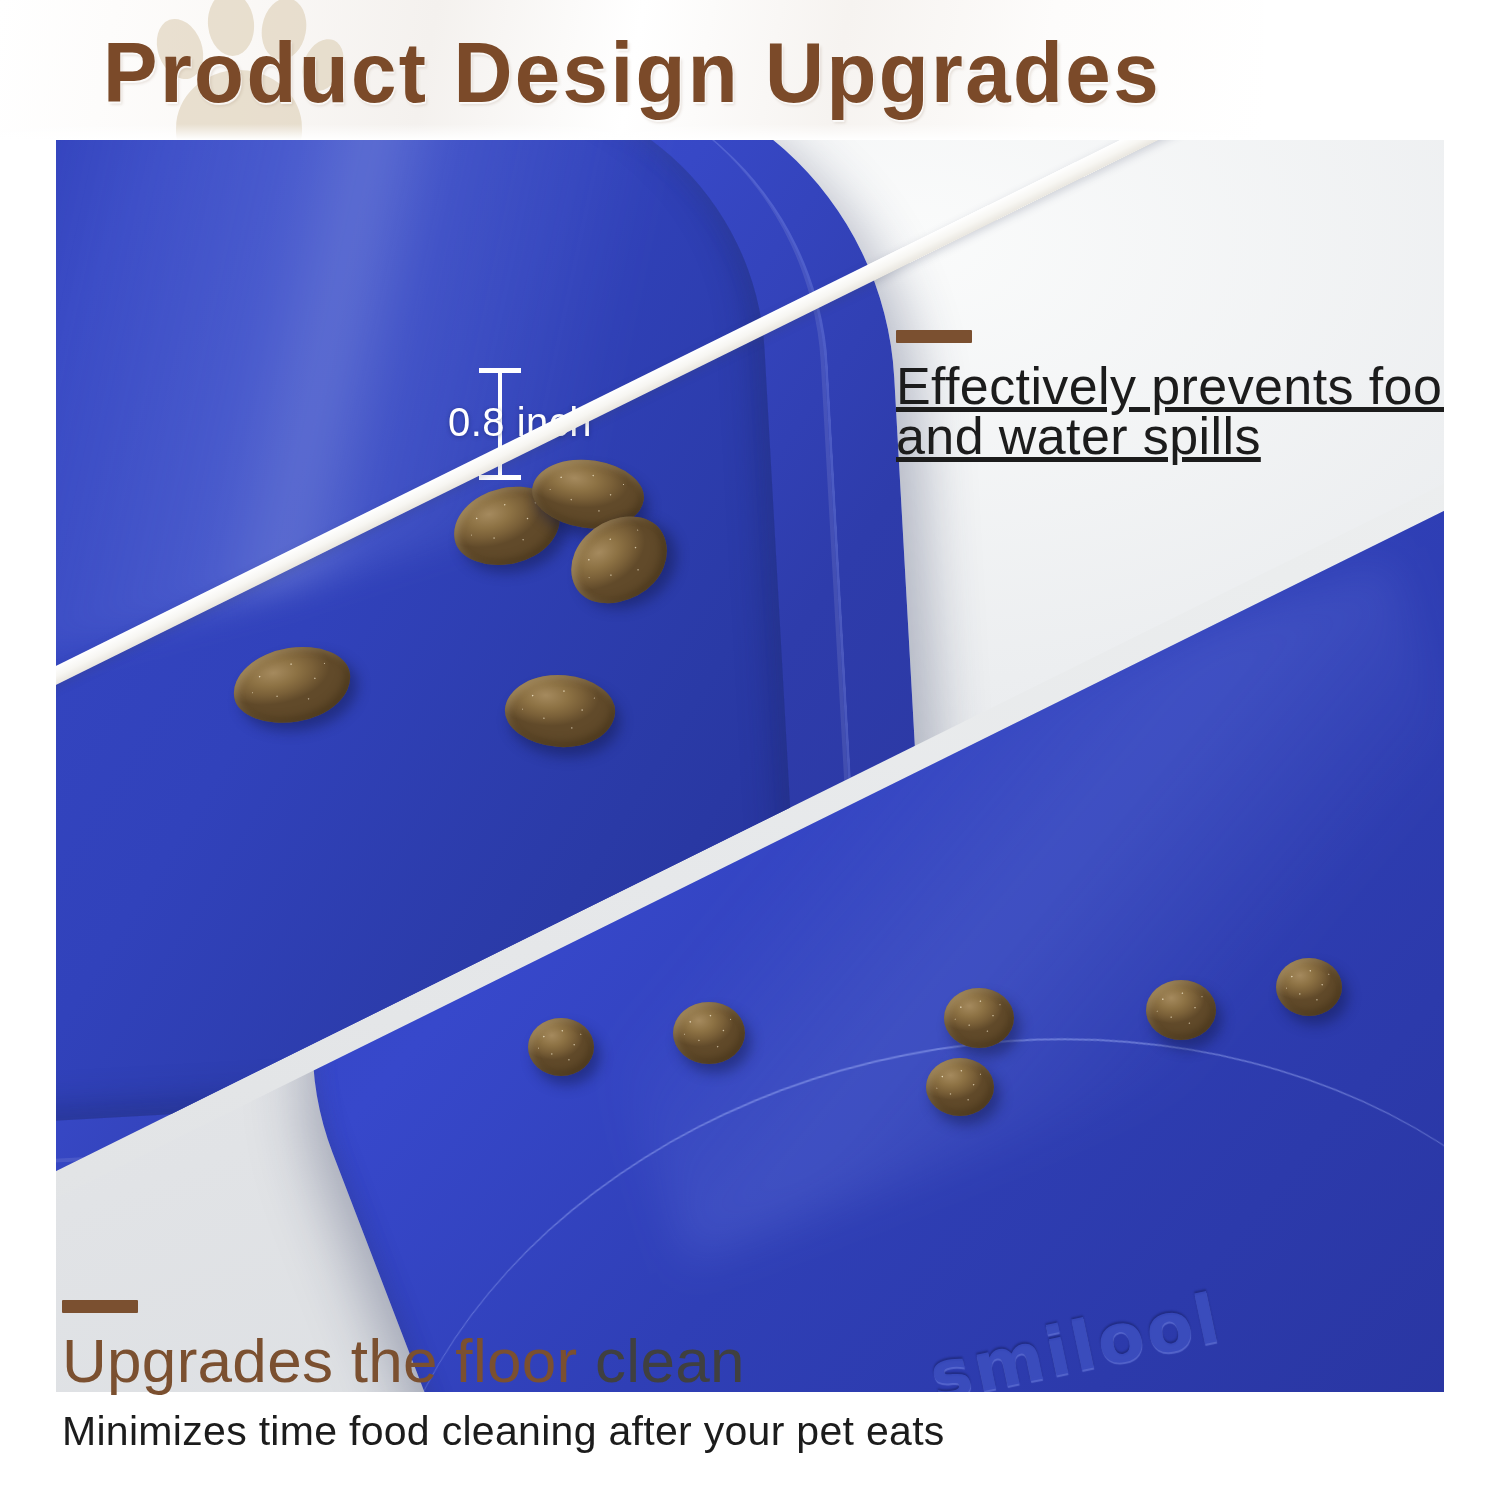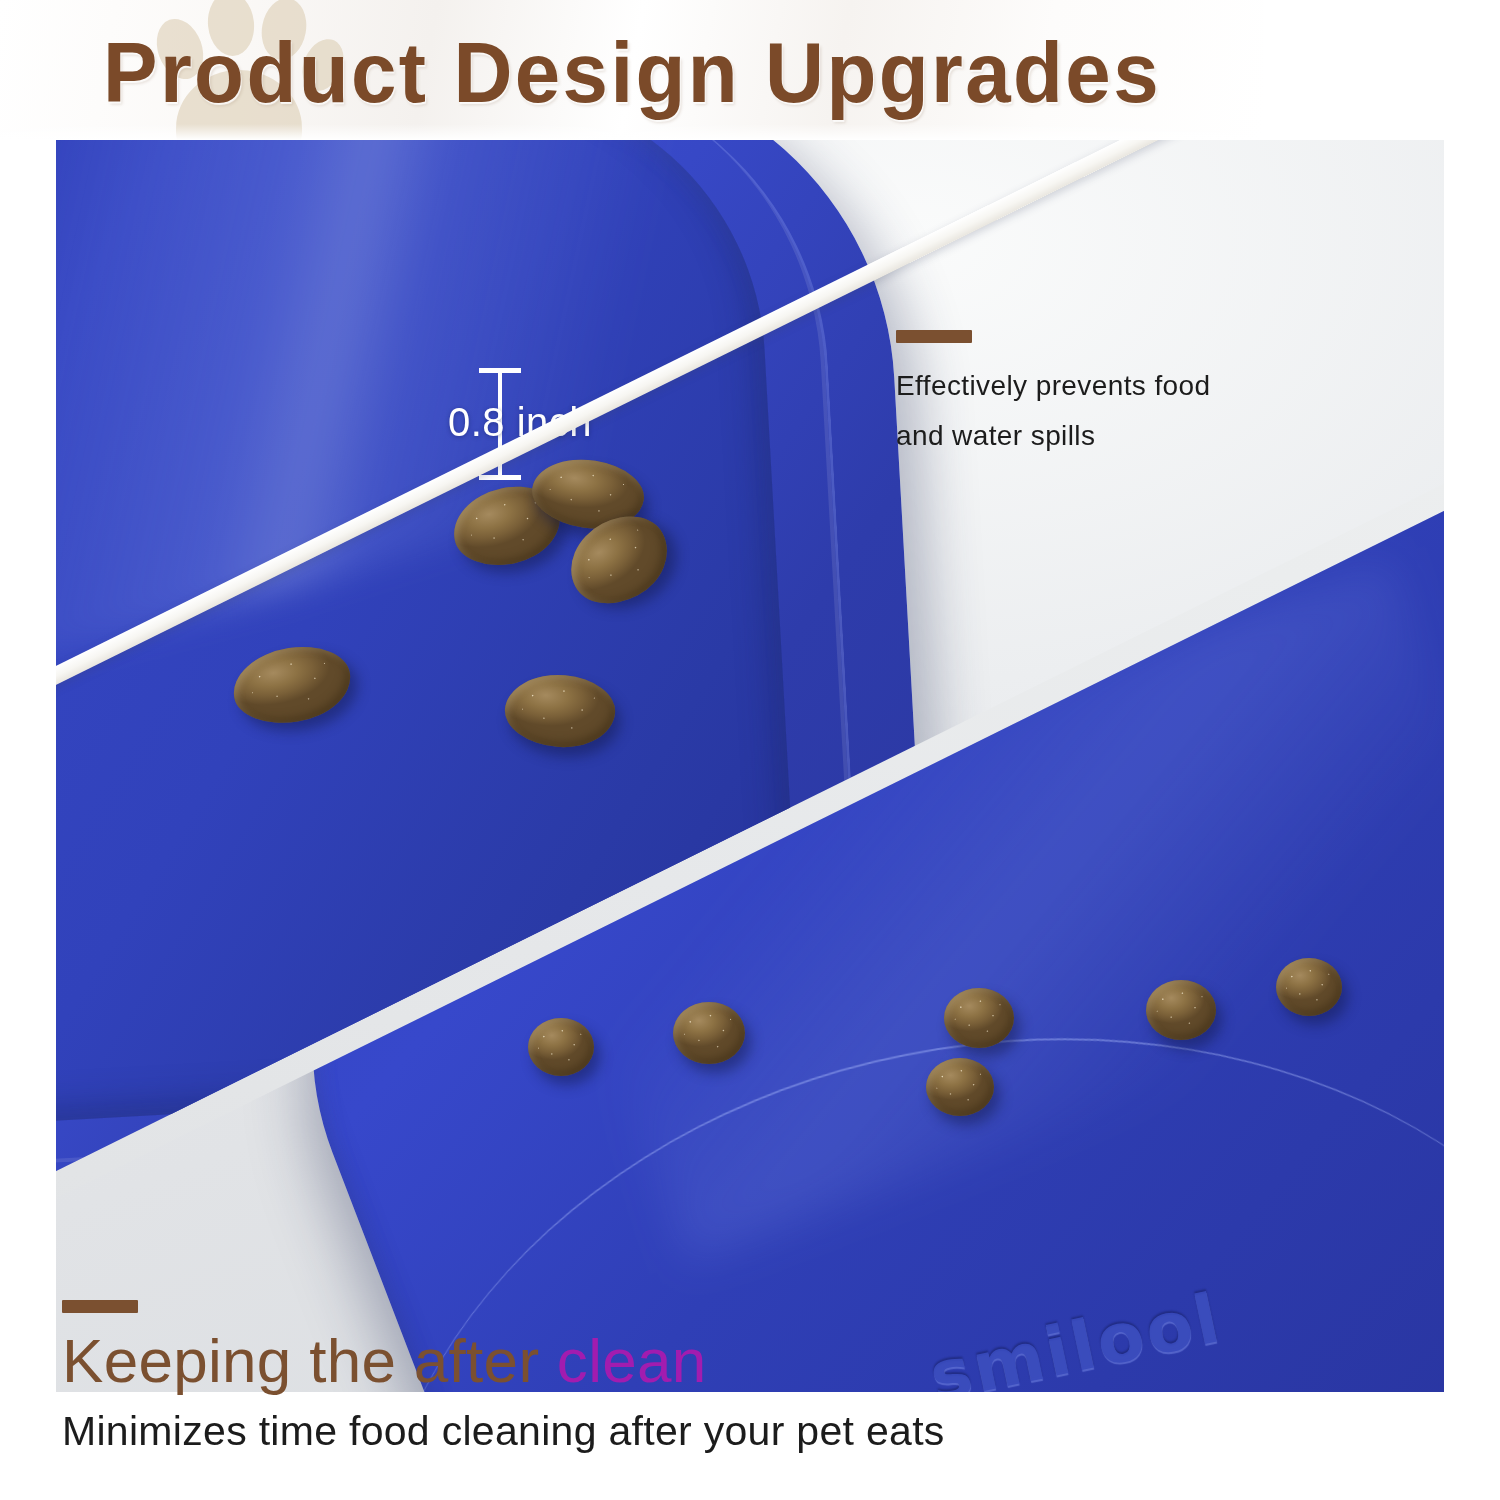--- a/index.html
+++ b/index.html
@@ -180,26 +180,26 @@
     font-family:"Liberation Sans","DejaVu Sans",sans-serif;
     font-weight:400;color:#7b5030;white-space:nowrap;
   }
   .callout-body{
     font-family:"Liberation Sans","DejaVu Sans",sans-serif;
     font-weight:400;color:#1c1c1c;
   }
 
   .callout-top{left:868px;top:190px;}
   .callout-top .callout-title{font-size:63px;line-height:70px;letter-spacing:.5px;}
-  .callout-top .callout-body{font-size:28px;line-height:50px;letter-spacing:.4px;margin-top:12px;}
+  .callout-top .callout-body{font-size:52px;line-height:50px;letter-spacing:.4px;margin-top:12px;text-decoration:underline;}
 
   .callout-bottom{left:62px;top:1300px;}
   .callout-bottom .accent-bar{margin-bottom:14px;}
   .callout-bottom .callout-title{font-size:62px;line-height:68px;letter-spacing:.3px;}
-  .callout-bottom .callout-title .muted{color:#a21caf;}
+  .callout-bottom .callout-title .muted{color:#404040;}
   .callout-bottom .callout-body{font-size:41px;line-height:52px;letter-spacing:.3px;margin-top:10px;}
 
   
   .kibble{
     position:absolute;border-radius:52% 48% 50% 50%/54% 46% 54% 46%;
     background:
       radial-gradient(48% 42% at 36% 30%, #a58a5e 0%, #8d7244 42%, #7a6038 70%, #614a2a 100%);
     box-shadow:
       6px 9px 13px rgba(18,24,70,.46),
       inset -4px -5px 8px rgba(60,44,20,.55),
@@ -284,17 +284,17 @@
         <div>Effectively prevents food</div>
         <div>and water spills</div>
       </div>
     </div>
 
     <div class="frame-border"></div>
   </div>
 
   <div class="callout callout-bottom">
     <div class="accent-bar"></div>
-    <div class="callout-title"><span>Keeping the after</span><span class="muted"> clean</span></div>
+    <div class="callout-title"><span>Upgrades the floor</span><span class="muted"> clean</span></div>
     <div class="callout-body">Minimizes time food cleaning after your pet eats</div>
   </div>
 
 </div>
 
 </body></html>

